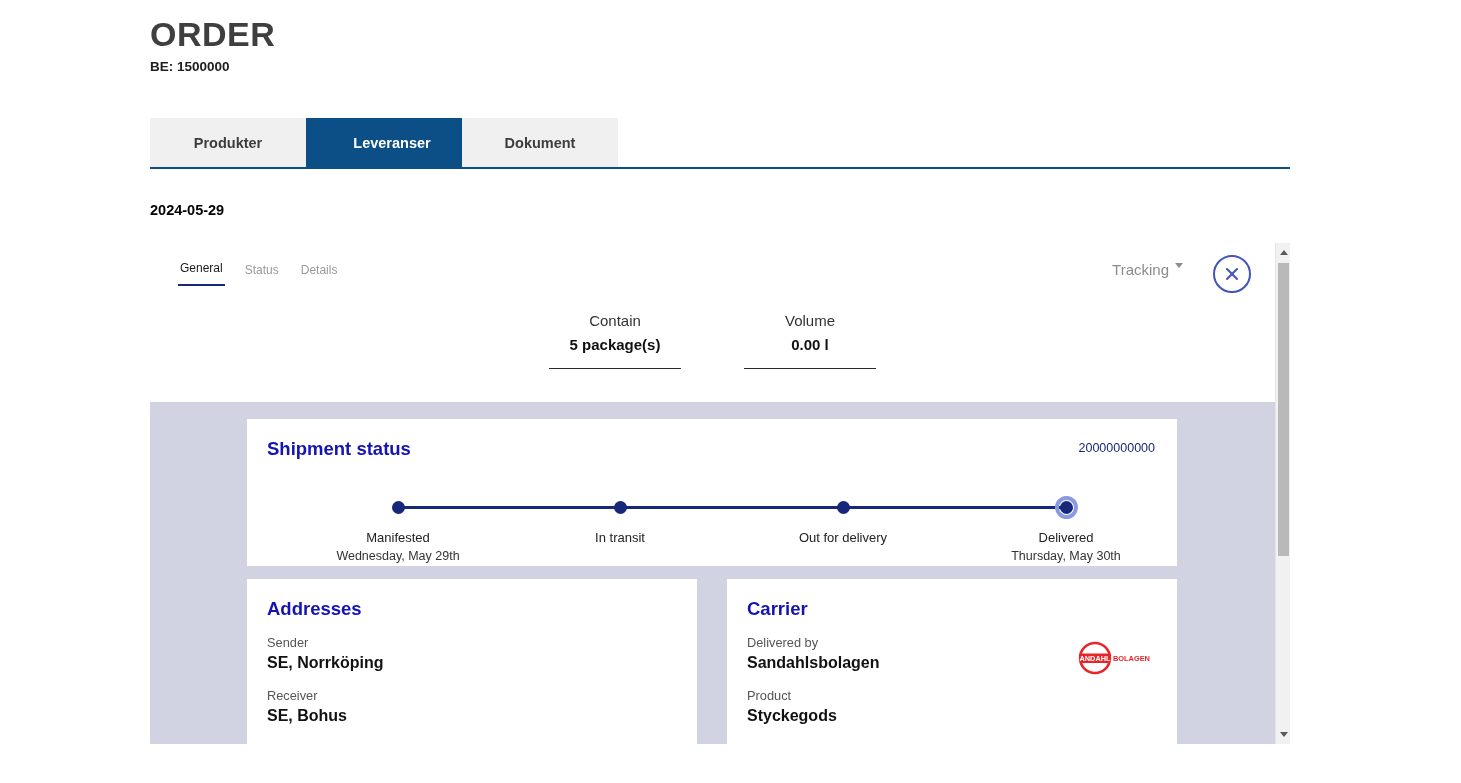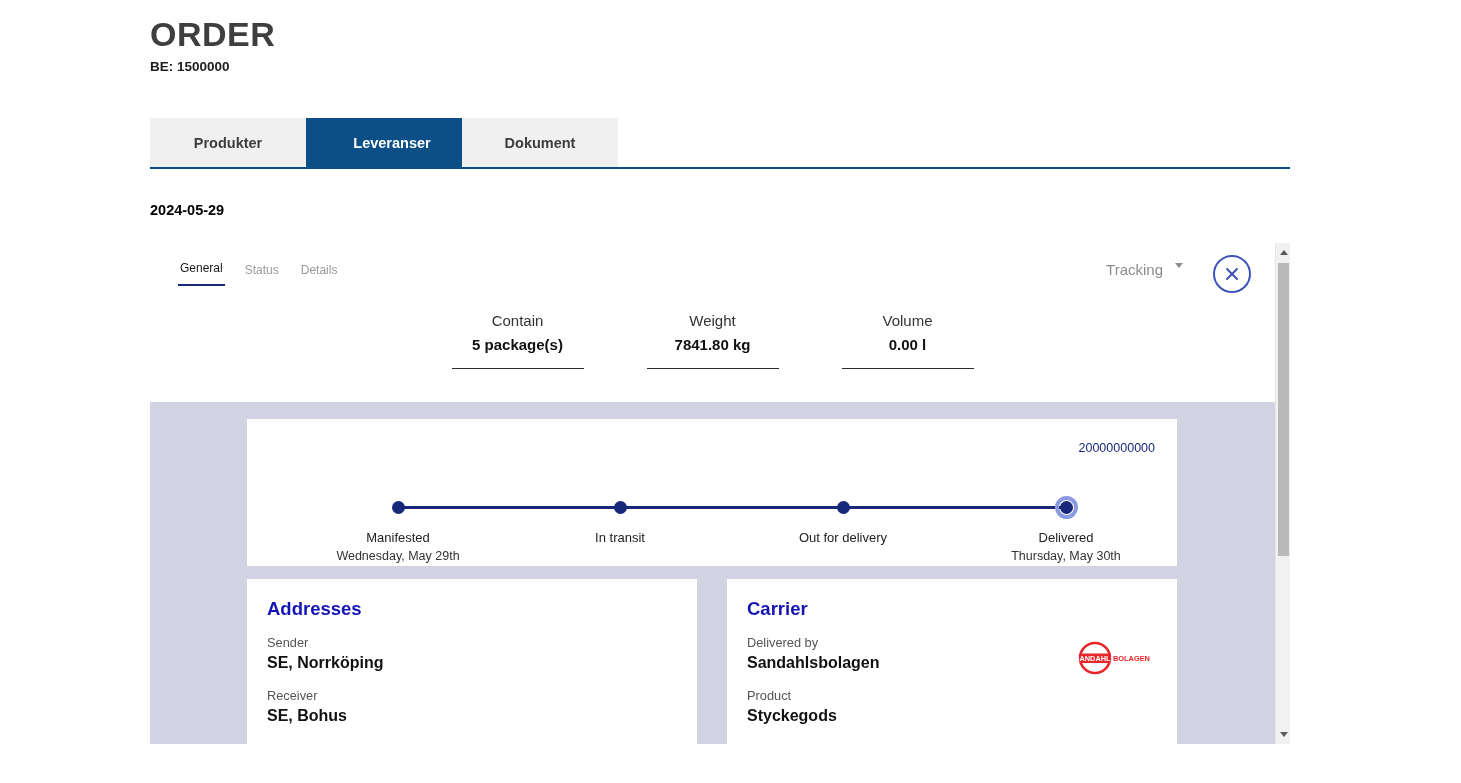--- a/index.html
+++ b/index.html
@@ -58,21 +58,21 @@
   }
   .subtab {
     font-size: 12px; color: #9a9a9a; padding: 0 2px 6px 2px;
     cursor: pointer; line-height: 20px;
   }
   .subtab.active { color: #1a1a1a; border-bottom: 2px solid #17287a; }
 
   .tracking-dd {
     position: absolute; right: 92px; top: 20px;
     font-size: 15px; color: #8c8c8c; cursor: pointer;
-    display: flex; align-items: flex-start; gap: 12px; line-height: 20px;
+    display: flex; align-items: flex-start; gap: 6px; line-height: 20px;
   }
   .caret {
     width: 0; height: 0; border-left: 4.5px solid transparent;
     border-right: 4.5px solid transparent; border-top: 5.5px solid #8c8c8c;
     display: inline-block; margin-top: 3px;
   }
   .close-btn {
     position: absolute; right: 24px; top: 15px;
     width: 38px; height: 38px; border-radius: 50%;
     border: 2.5px solid #4055b8; display: flex;
@@ -202,32 +202,29 @@
         <line x1="15" y1="5" x2="5" y2="15" stroke="#4055b8" stroke-width="2" stroke-linecap="round"></line>
       </svg>
     </div>
 
     <div class="stats">
       <div class="stat">
         <div class="stat-label">Contain</div>
         <div class="stat-value">5 package(s)</div>
       </div>
       <div class="stat">
-        <div class="stat-label">Weight</div>
-        <div class="stat-value">7841.80 kg</div>
-      </div>
-      <div class="stat">
         <div class="stat-label">Volume</div>
         <div class="stat-value">0.00 l</div>
       </div>
     </div>
 
     <div class="grayarea">
 
       <div class="card card-status">
+        <div class="card-title">Shipment status</div>
         <div class="track-no">20000000000</div>
 
         <div class="timeline">
           <div class="tl-line"></div>
 
           <div class="tl-step" style="left:131px;">
             <div class="tl-dot"></div>
             <div class="tl-name">Manifested</div>
             <div class="tl-date">Wednesday, May 29th</div>
           </div>

